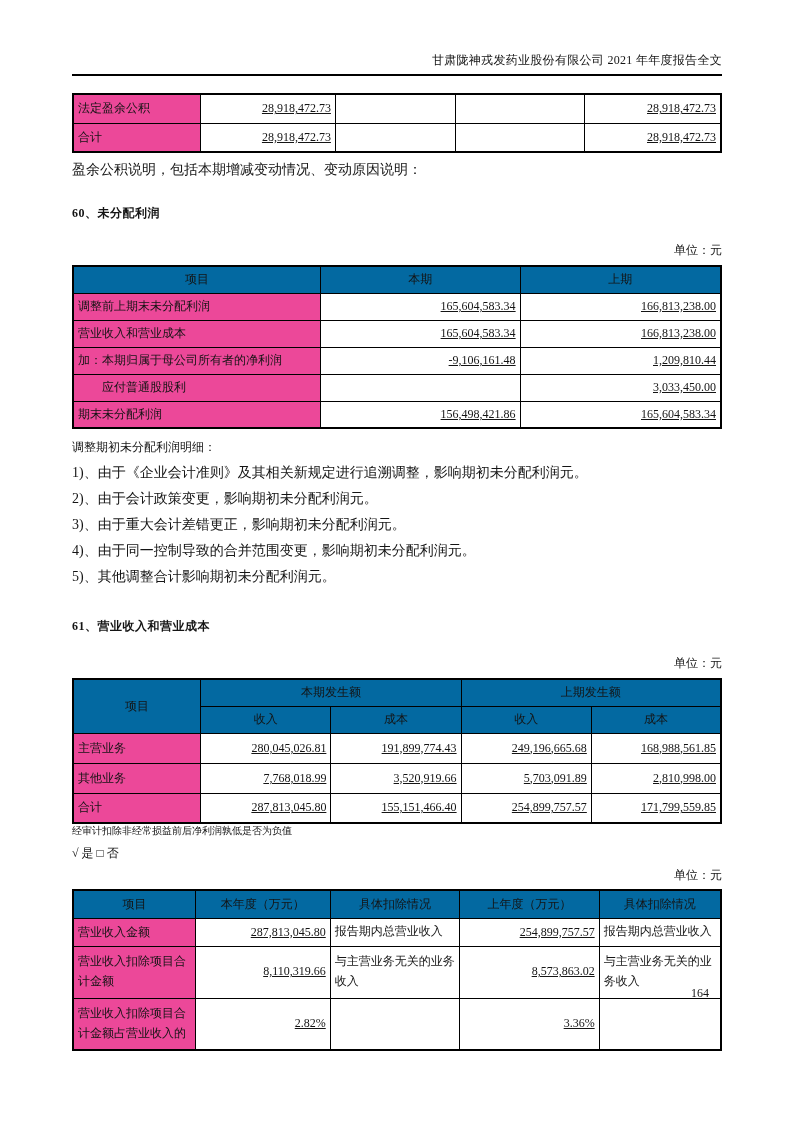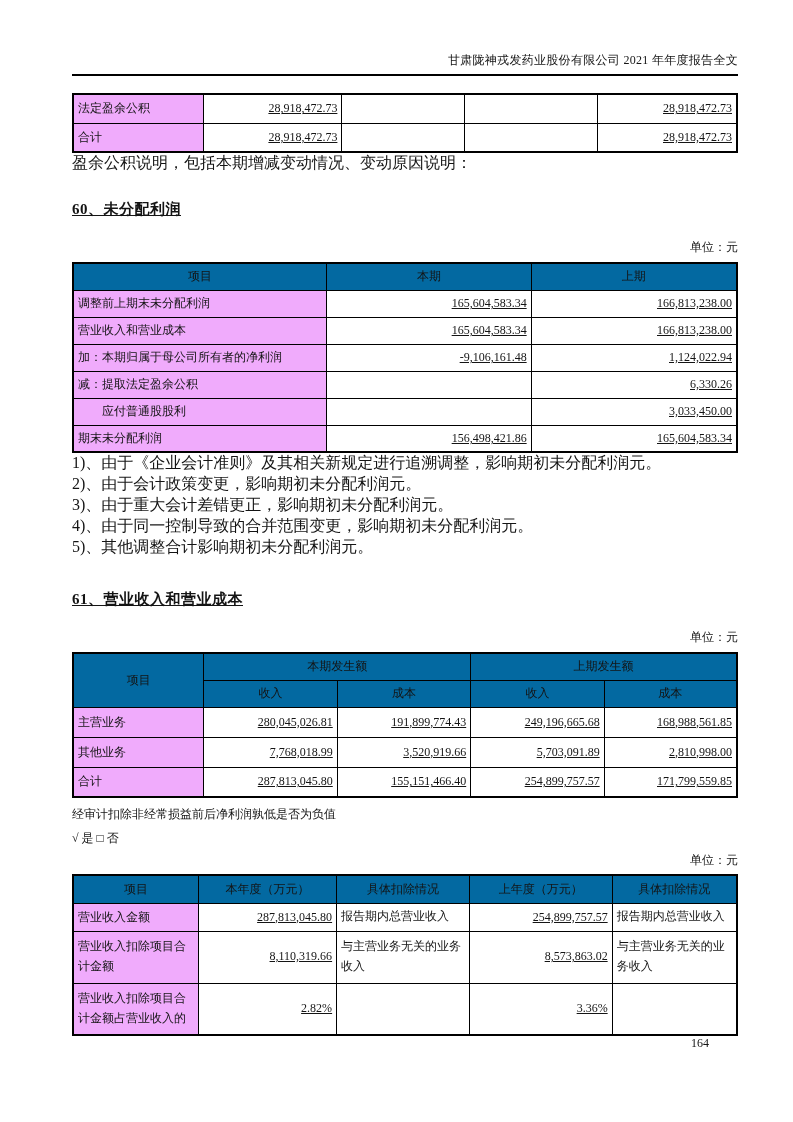--- a/index.html
+++ b/index.html
@@ -2,57 +2,57 @@
 <html><head>
 <meta charset="utf-8">
 <style>
   * { margin:0; padding:0; box-sizing:border-box; }
   html,body { background:#9e9e9e; }
   .page {
     width:793px; height:1122px; background:#ffffff; position:relative;
     margin:0 auto; overflow:hidden;
     font-family:"Liberation Serif","DejaVu Serif",serif;
     color:#141414;
-    padding:52px 55px 0 72px;
+    padding:52px 71px 0 72px;
   }
   .hdr-title {
     text-align:right; font-size:12px; letter-spacing:0.3px;
     padding-bottom:5px; border-bottom:2px solid #000;
   }
   table {
     width:100%; border-collapse:collapse; table-layout:fixed;
     border:2px solid #000; font-size:12px;
   }
   td, th { border:1px solid #000; padding:2px 4px; font-weight:normal; vertical-align:middle; overflow:hidden; }
   th { background:#0369a1; text-align:center; }
-  .lbl { background:#f0abfc; text-align:left; }
+  .lbl { background:#ec4899; text-align:left; }
   .num { text-align:right; font-family:"Liberation Serif","DejaVu Serif",serif;text-decoration:underline; }
   .txt { text-align:left; line-height:1.65; }
   .indent { padding-left:28px; }
   .r29 td { height:29px; }
   .r27 td, .r27 th { height:27px; }
   .r30 td { height:30px; }
   .r28 td, .r28 th { height:28px; }
   .r52 td { height:52px; line-height:1.65; }
-  .note-line { font-size:16px; }
-  .sec-heading { font-size:15px; font-weight:bold; letter-spacing:0.5px;text-decoration:underline; }
+  .note-line { font-size:14px; margin-top:8px; }
+  .sec-heading { font-size:12px; font-weight:bold; letter-spacing:0.5px; }
   .unit { text-align:right; font-size:12px; }
   .tbl1 { margin-top:17px; }
   .h60 { margin-top:26px; }
   .u1 { margin-top:20px; }
   .t60 { margin-top:6px; }
   .notes-title { margin-top:10px; font-size:12px; }
   .h61 { margin-top:32px; }
   .u2 { margin-top:20px; }
   .t61 { margin-top:6px; }
-  .audit-q { margin-top:8px; font-size:12px;font-family:Liberation Serif, serif; }
+  .audit-q { margin-top:0; font-size:10px;font-family:Liberation Serif, serif; }
   .audit-a { margin-top:7px; font-size:12px; }
   .u3 { margin-top:5px; }
   .t62 { margin-top:5px; }
-  .page-num { position:absolute; top:1036px; right:84px; font-size:12px; }
+  .page-num { position:absolute; top:986px; right:84px; font-size:12px; }
 </style>
 </head>
 <body>
 
 <div class="page">
 
   <div class="hdr-title">甘肃陇神戎发药业股份有限公司 2021 年年度报告全文</div>
 
   <table class="tbl1">
     <colgroup>
@@ -103,40 +103,36 @@
       <td class="num">166,813,238.00</td>
     </tr>
     <tr class="r27">
       <td class="lbl">营业收入和营业成本</td>
       <td class="num">165,604,583.34</td>
       <td class="num">166,813,238.00</td>
     </tr>
     <tr class="r27">
       <td class="lbl">加：本期归属于母公司所有者的净利润</td>
       <td class="num">-9,106,161.48</td>
-      <td class="num">1,124,022.94</td>
-    </tr>
-    <tr class="r27">
-      <td class="lbl">减：提取法定盈余公积</td>
-      <td class="num"></td>
-      <td class="num">6,330.26</td>
+      <td class="num">1,209,810.44</td>
     </tr>
     <tr class="r27">
       <td class="lbl indent">应付普通股股利</td>
       <td class="num"></td>
       <td class="num">3,033,450.00</td>
     </tr>
     <tr class="r27">
       <td class="lbl">期末未分配利润</td>
       <td class="num">156,498,421.86</td>
       <td class="num">165,604,583.34</td>
     </tr>
   </tbody>
     </table>
 
+  <div class="notes-title">调整期初未分配利润明细：</div>
   <div class="note-line">1)、由于《企业会计准则》及其相关新规定进行追溯调整，影响期初未分配利润元。</div>
   <div class="note-line">2)、由于会计政策变更，影响期初未分配利润元。</div>
   <div class="note-line">3)、由于重大会计差错更正，影响期初未分配利润元。</div>
   <div class="note-line">4)、由于同一控制导致的合并范围变更，影响期初未分配利润元。</div>
   <div class="note-line">5)、其他调整合计影响期初未分配利润元。</div>
 
   <div class="sec-heading h61">61、营业收入和营业成本</div>
   <div class="unit u2">单位：元</div>
 
   <table class="t61">

